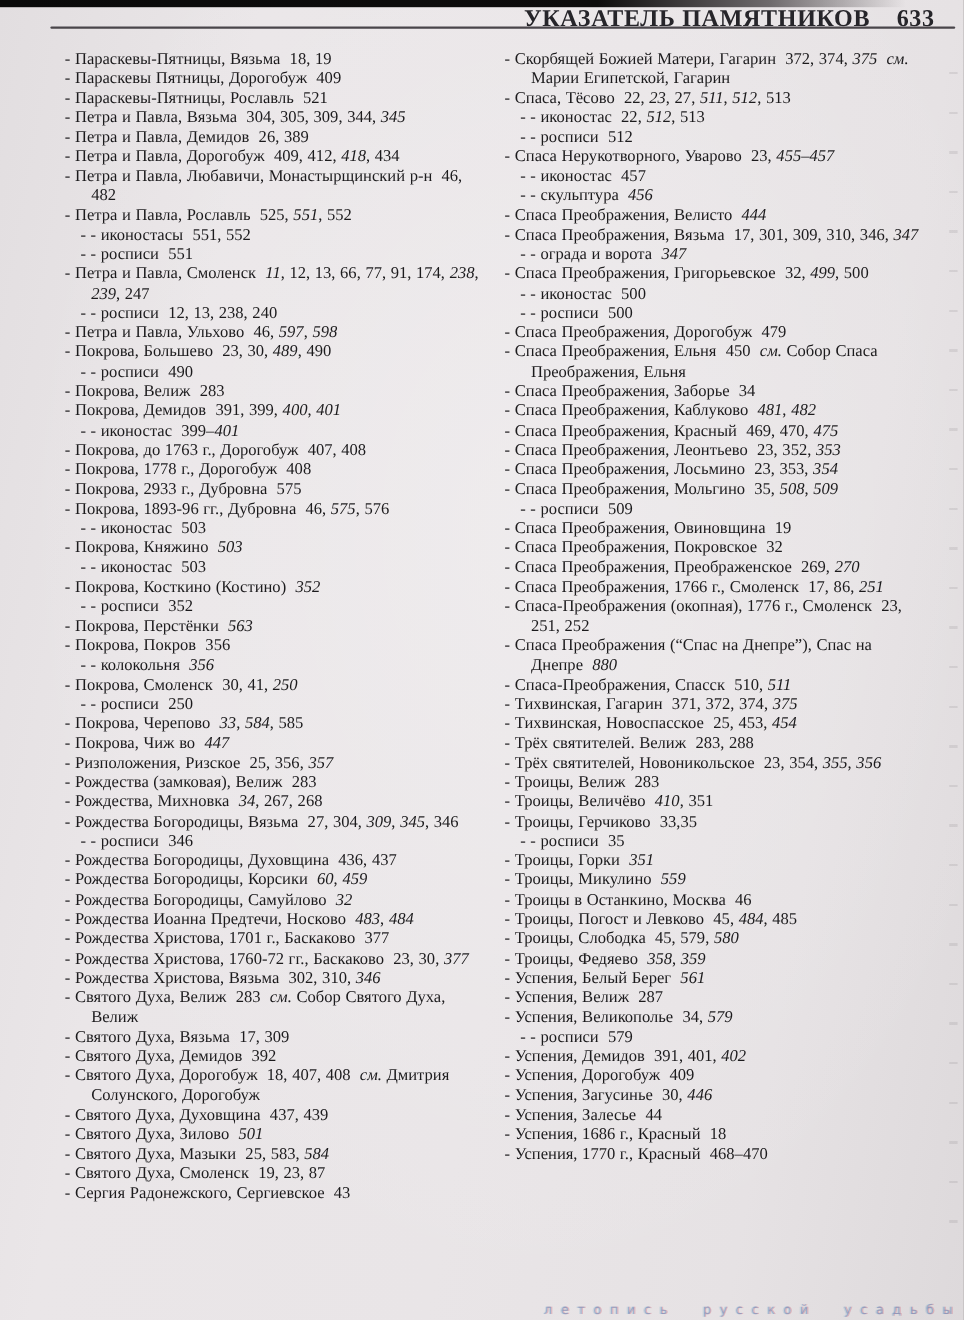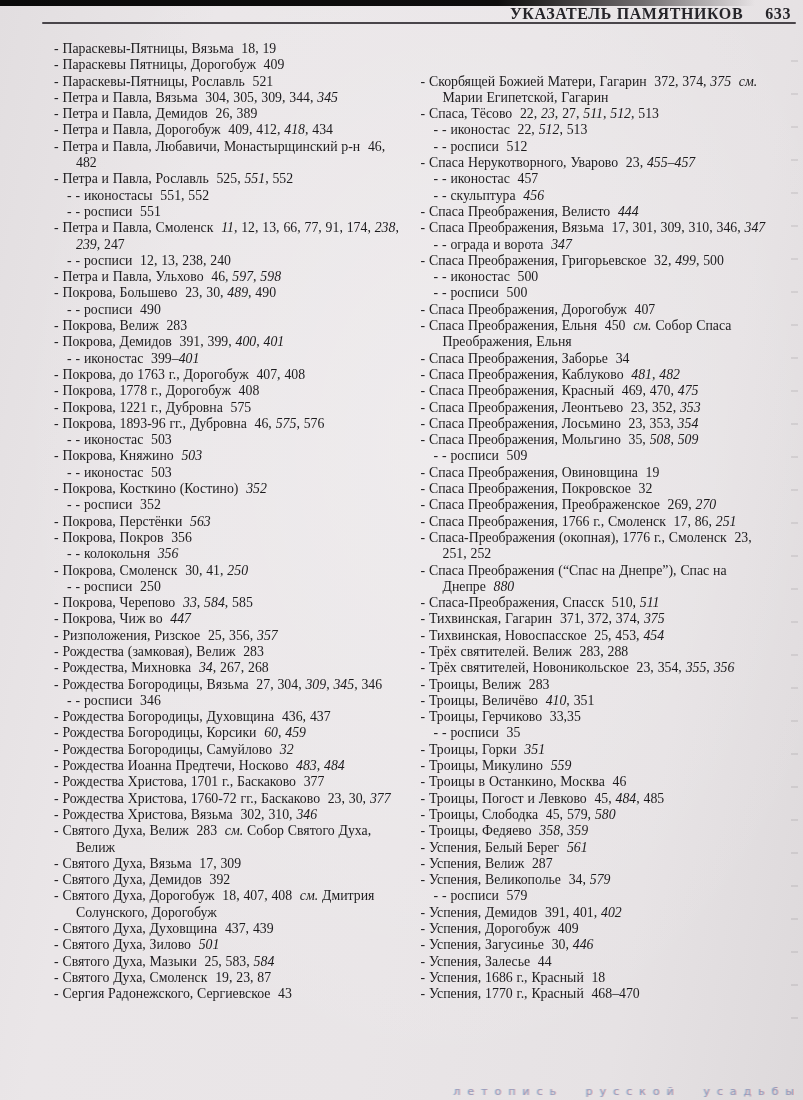--- a/index.html
+++ b/index.html
@@ -13,32 +13,32 @@
       radial-gradient(ellipse at 55% 40%, rgba(255,255,255,.25), rgba(255,255,255,0) 70%),
       linear-gradient(100deg,#e2dee0 0%,#eae6e8 22%,#e9e5e7 55%,#e6e2e4 80%,#ddd9db 100%);
     font-family:"Liberation Serif","DejaVu Serif",serif;
     color:#1c1b1d;
   }
   .scan-topbar{
     position:absolute;top:0;left:0;height:6px;width:100%;
     background:linear-gradient(to right,#0a0a0a 0%,#0e0d0d 62%,#6f6b6d 80%,rgba(111,107,109,0) 94%);
   }
   .running-head{
-    position:absolute;top:5px;right:12px;
-    font-size:16px;letter-spacing:.6px;font-weight:bold;color:#26252a;
+    position:absolute;top:5px;right:24px;
+    font-size:20px;letter-spacing:.6px;font-weight:bold;color:#26252a;
     white-space:nowrap;
   }
   .running-head .pageno{margin-left:22px;font-weight:bold;}
   .head-rule{
     position:absolute;top:22px;left:42px;right:7px;height:2px;
     background:#49454a;border-radius:1px;
   }
   .columns{
     position:absolute;top:41px;left:54px;right:32px;
-    display:flex;gap:16px;align-items:flex-end;
+    display:flex;gap:16px;
   }
   .col{flex:1 1 0;min-width:0;}
   .entry{
     font-size:13.8px;line-height:16.3px;
     white-space:pre-wrap;
     word-spacing:.4px;
   }
   .entry.lvl0{padding-left:22px;text-indent:-22px;}
   .entry.lvl1{margin-left:13px;padding-left:26px;text-indent:-26px;}
   .entry i{font-style:italic;}
@@ -84,21 +84,21 @@
         <div class="entry lvl0">- Петра и Павла, Смоленск  <i>11</i>, 12, 13, 66, 77, 91, 174, <i>238</i>, <i>239</i>, 247</div>
         <div class="entry lvl1">- - росписи  12, 13, 238, 240</div>
         <div class="entry lvl0">- Петра и Павла, Ульхово  46, <i>597</i>, <i>598</i></div>
         <div class="entry lvl0">- Покрова, Большево  23, 30, <i>489</i>, 490</div>
         <div class="entry lvl1">- - росписи  490</div>
         <div class="entry lvl0">- Покрова, Велиж  283</div>
         <div class="entry lvl0">- Покрова, Демидов  391, 399, <i>400</i>, <i>401</i></div>
         <div class="entry lvl1">- - иконостас  399–<i>401</i></div>
         <div class="entry lvl0">- Покрова, до 1763 г., Дорогобуж  407, 408</div>
         <div class="entry lvl0">- Покрова, 1778 г., Дорогобуж  408</div>
-        <div class="entry lvl0">- Покрова, 1221 г., Дубровна  575</div>
+        <div class="entry lvl0">- Покрова, 2933 г., Дубровна  575</div>
         <div class="entry lvl0">- Покрова, 1893-96 гг., Дубровна  46, <i>575</i>, 576</div>
         <div class="entry lvl1">- - иконостас  503</div>
         <div class="entry lvl0">- Покрова, Княжино  <i>503</i></div>
         <div class="entry lvl1">- - иконостас  503</div>
         <div class="entry lvl0">- Покрова, Косткино (Костино)  <i>352</i></div>
         <div class="entry lvl1">- - росписи  352</div>
         <div class="entry lvl0">- Покрова, Перстёнки  <i>563</i></div>
         <div class="entry lvl0">- Покрова, Покров  356</div>
         <div class="entry lvl1">- - колокольня  <i>356</i></div>
         <div class="entry lvl0">- Покрова, Смоленск  30, 41, <i>250</i></div>
@@ -134,21 +134,21 @@
         <div class="entry lvl1">- - росписи  512</div>
         <div class="entry lvl0">- Спаса Нерукотворного, Уварово  23, <i>455–457</i></div>
         <div class="entry lvl1">- - иконостас  457</div>
         <div class="entry lvl1">- - скульптура  <i>456</i></div>
         <div class="entry lvl0">- Спаса Преображения, Велисто  <i>444</i></div>
         <div class="entry lvl0">- Спаса Преображения, Вязьма  17, 301, 309, 310, 346, <i>347</i></div>
         <div class="entry lvl1">- - ограда и ворота  <i>347</i></div>
         <div class="entry lvl0">- Спаса Преображения, Григорьевское  32, <i>499</i>, 500</div>
         <div class="entry lvl1">- - иконостас  500</div>
         <div class="entry lvl1">- - росписи  500</div>
-        <div class="entry lvl0">- Спаса Преображения, Дорогобуж  407</div>
+        <div class="entry lvl0">- Спаса Преображения, Дорогобуж  479</div>
         <div class="entry lvl0">- Спаса Преображения, Ельня  450  <i>см.</i> Собор Спаса Преображения, Ельня</div>
         <div class="entry lvl0">- Спаса Преображения, Заборье  34</div>
         <div class="entry lvl0">- Спаса Преображения, Каблуково  <i>481</i>, <i>482</i></div>
         <div class="entry lvl0">- Спаса Преображения, Красный  469, 470, <i>475</i></div>
         <div class="entry lvl0">- Спаса Преображения, Леонтьево  23, 352, <i>353</i></div>
         <div class="entry lvl0">- Спаса Преображения, Лосьмино  23, 353, <i>354</i></div>
         <div class="entry lvl0">- Спаса Преображения, Мольгино  35, <i>508</i>, <i>509</i></div>
         <div class="entry lvl1">- - росписи  509</div>
         <div class="entry lvl0">- Спаса Преображения, Овиновщина  19</div>
         <div class="entry lvl0">- Спаса Преображения, Покровское  32</div>

